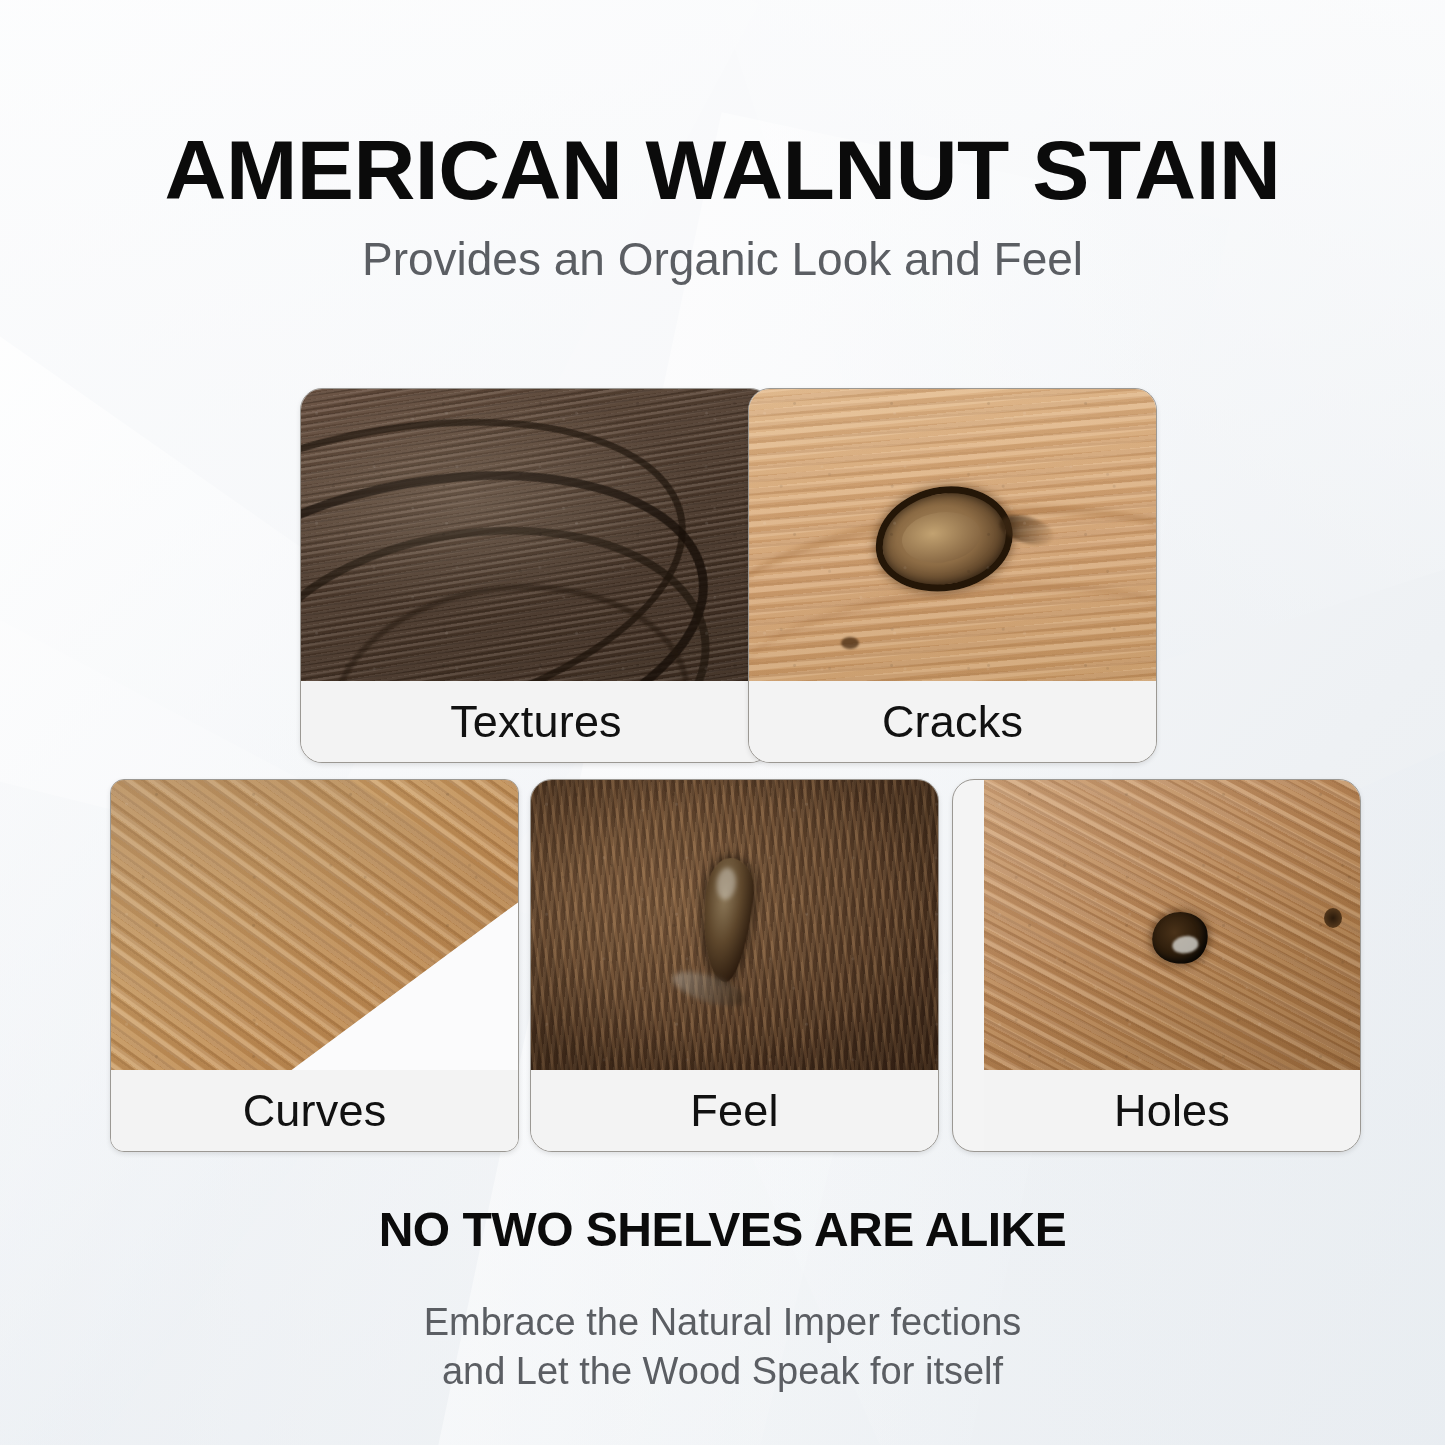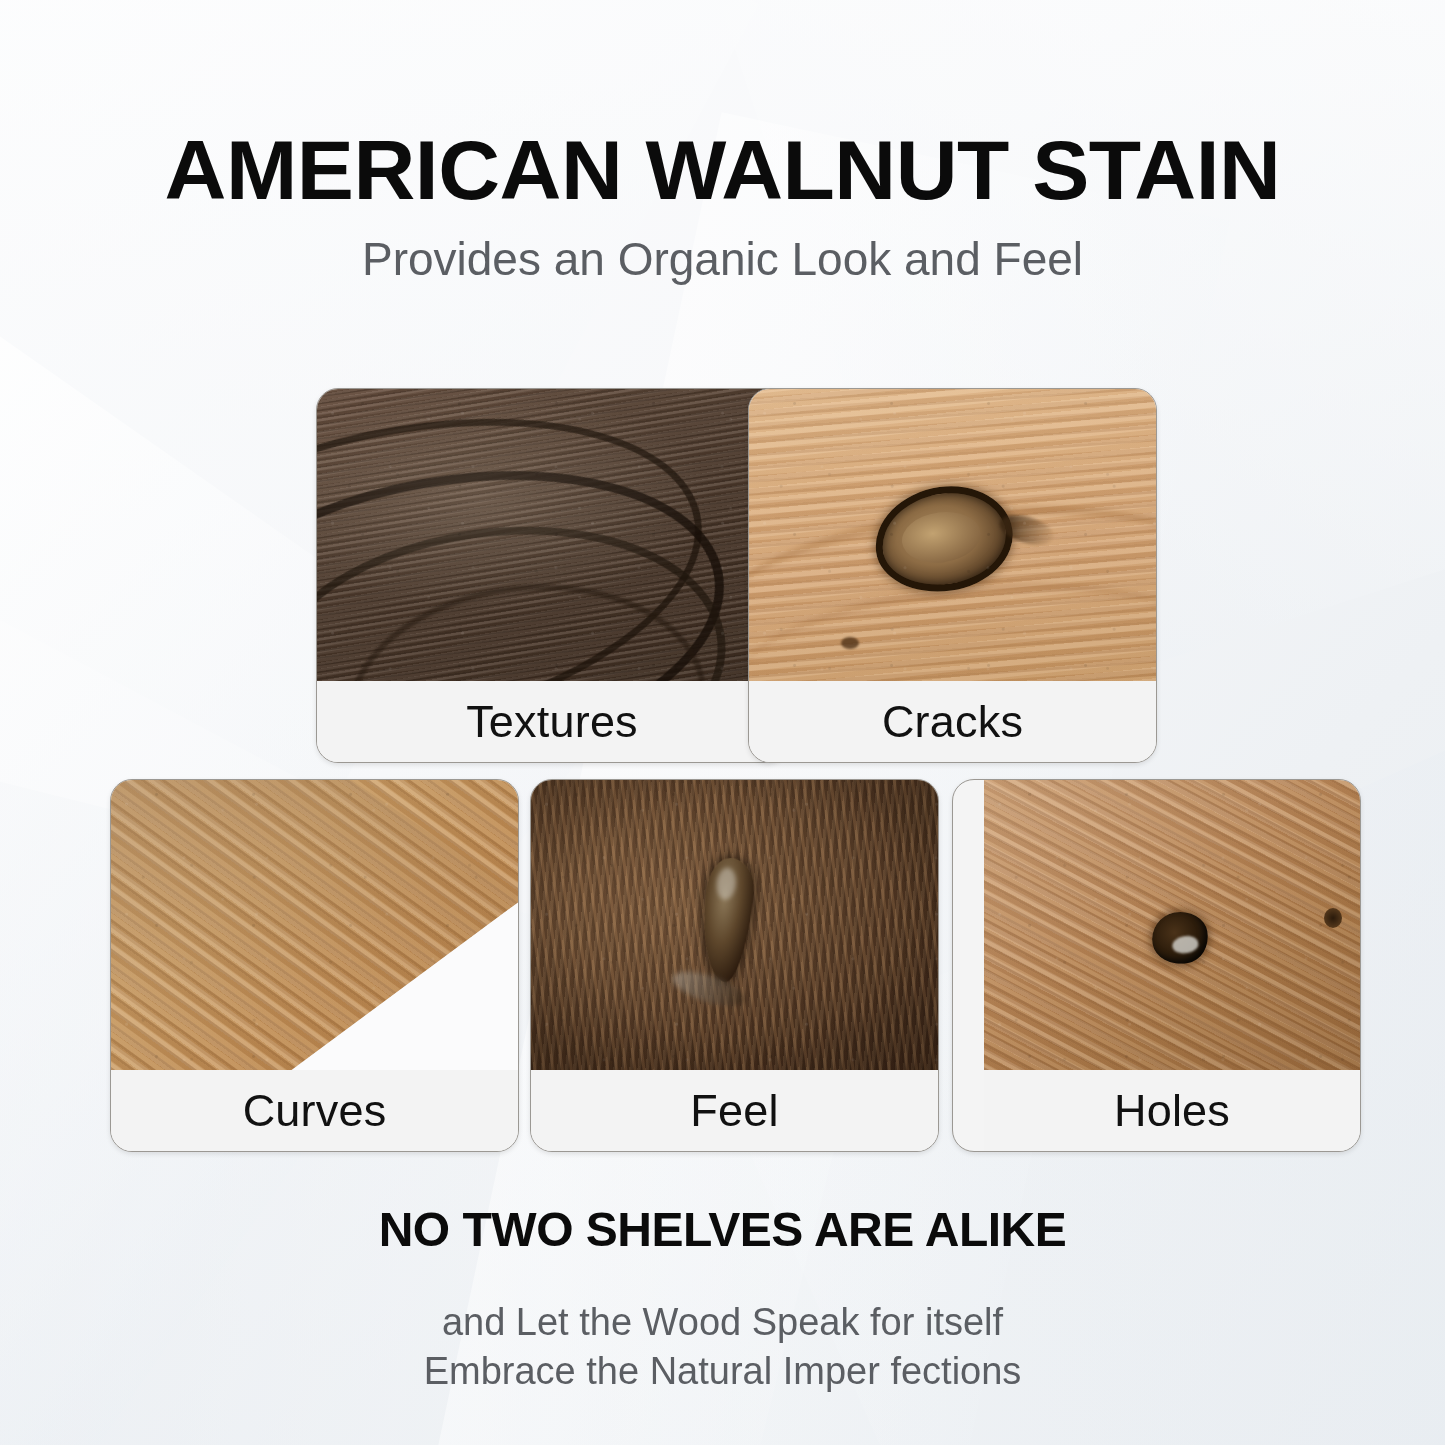--- a/index.html
+++ b/index.html
@@ -92,26 +92,26 @@
     flex:1;
     display:flex; align-items:center; justify-content:center;
     background:#f3f3f3;
     color:#111;
     font-size:45px;
     font-weight:400;
     letter-spacing:.2px;
   }
 
   
-  #card-textures { left:316px; top:372px; width:472px; height:375px; }
+  #card-textures { left:300px; top:372px; width:472px; height:375px; }
   #card-textures .card-photo { height:292px; }
   #card-cracks   { left:748px; top:372px; width:409px; height:375px; }
   #card-cracks   .card-photo { height:292px; }
 
-  #card-curves { left:110px; top:763px; width:409px; height:373px; }
+  #card-curves { left:110px; top:763px; width:409px; height:373px;border-radius:14px; }
   #card-curves .card-photo { height:290px; }
   #card-knots  { left:530px; top:763px; width:409px; height:373px; }
   #card-knots  .card-photo { height:290px; }
   #card-holes  { left:952px; top:763px; width:409px; height:373px;padding-left:31px; }
   #card-holes  .card-photo { height:290px; }
 
   
   .wood { position:absolute; inset:0; }
 
   
@@ -407,18 +407,18 @@
         <div class="hole-main"></div>
         <div class="hole-sm"></div>
         <div class="speckle"></div>
       </div>
       <div class="card-label">Holes</div>
     </div>
 
     <div class="headline" id="headline-bottom">NO TWO SHELVES ARE ALIKE</div>
 
     <div class="subtitle" id="subtitle-bottom">
+      <div>Embrace the Natural Imper fections</div>
       <div>and Let the Wood Speak for itself</div>
-      <div>Embrace the Natural Imper fections</div>
     </div>
 
   </div>
 </div>
 
 </body></html>

